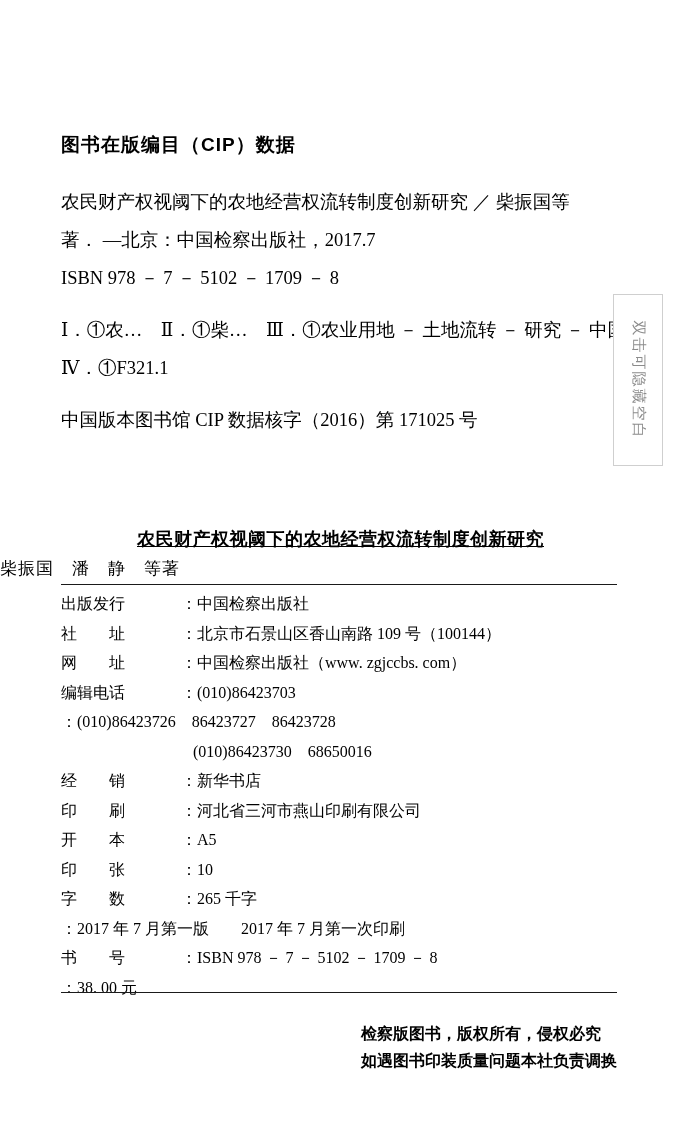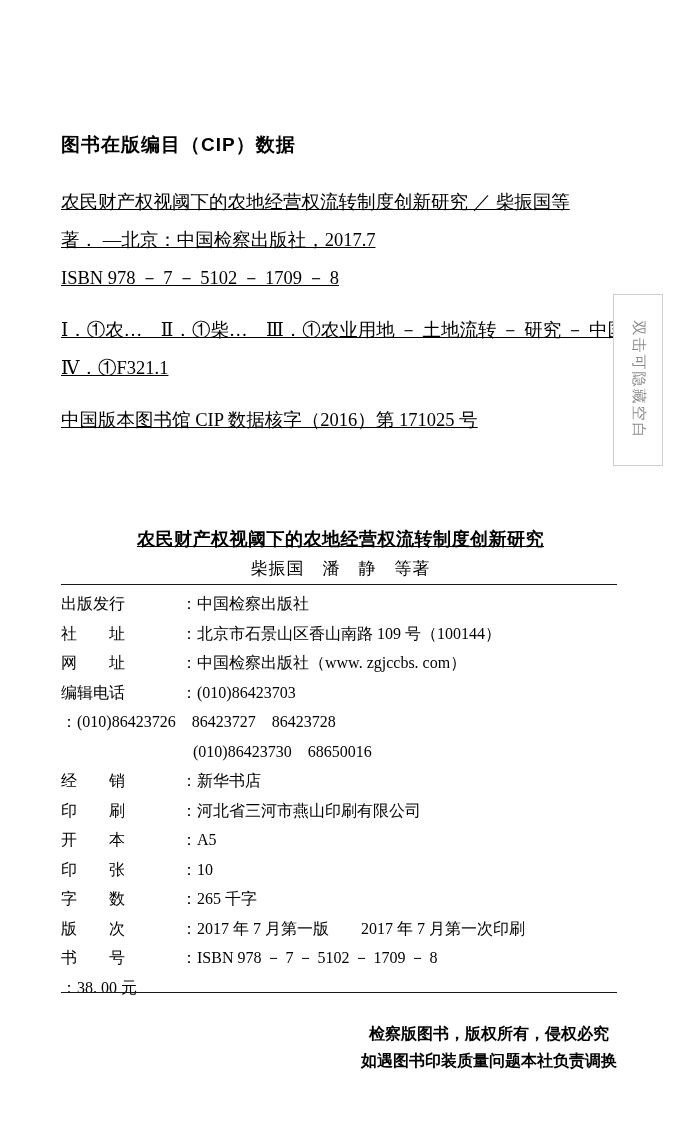--- a/index.html
+++ b/index.html
@@ -37,21 +37,21 @@
   }
 
   .cip-body {
     position: absolute;
     left: 61px;
     top: 183px;
     width: 600px;
     font-size: 18.5px;
     line-height: 38px;
   }
-  .cip-line { white-space: nowrap; text-decoration: underline; }
+  .cip-line { white-space: nowrap; }
   .cip-gap { height: 14px; }
 
   
   .side-tab {
     position: absolute;
     left: 613px;
     top: 294px;
     width: 48px;
     height: 170px;
     border: 1px solid #cfcfcf;
@@ -82,21 +82,20 @@
     font-weight: bold;
     font-size: 18px;
     letter-spacing: 0.5px;
     text-decoration: underline;
   }
   .colophon-authors {
     position: absolute;
     top: 557px;
     left: 0;
     width: 681px;
-    text-align: center;
     font-size: 17px;
     letter-spacing: 1px;
   }
 
   .rule {
     position: absolute;
     left: 61px;
     width: 556px;
     height: 0;
     border-top: 1px solid #1a1a1a;
@@ -133,21 +132,21 @@
     flex: 0 0 12px;
     text-align: left;
   }
   .info-value { flex: 1 1 auto; }
   .info-value.indent { padding-left: 0; }
 
   .footer-notes {
     position: absolute;
     right: 64px;
     top: 1020px;
-    text-align: center;
+    text-align: left;
     font-family: "Liberation Sans", "DejaVu Sans", sans-serif;
     font-weight: bold;
     font-size: 16px;
     line-height: 27px;
   }
   .footer-notes div { white-space: nowrap; }
 </style>
 </head>
 <body>
 
@@ -224,21 +223,20 @@
       <div class="info-label nospread">印　　张</div>
       <div class="info-colon">：</div>
       <div class="info-value">10</div>
     </div>
     <div class="info-row">
       <div class="info-label nospread">字　　数</div>
       <div class="info-colon">：</div>
       <div class="info-value">265 千字</div>
     </div>
     <div class="info-row">
-      <div class="info-label nospread">版　　次</div>
       <div class="info-colon">：</div>
       <div class="info-value">2017 年 7 月第一版　　2017 年 7 月第一次印刷</div>
     </div>
     <div class="info-row">
       <div class="info-label nospread">书　　号</div>
       <div class="info-colon">：</div>
       <div class="info-value">ISBN 978 － 7 － 5102 － 1709 － 8</div>
     </div>
     <div class="info-row">
       <div class="info-colon">：</div>

